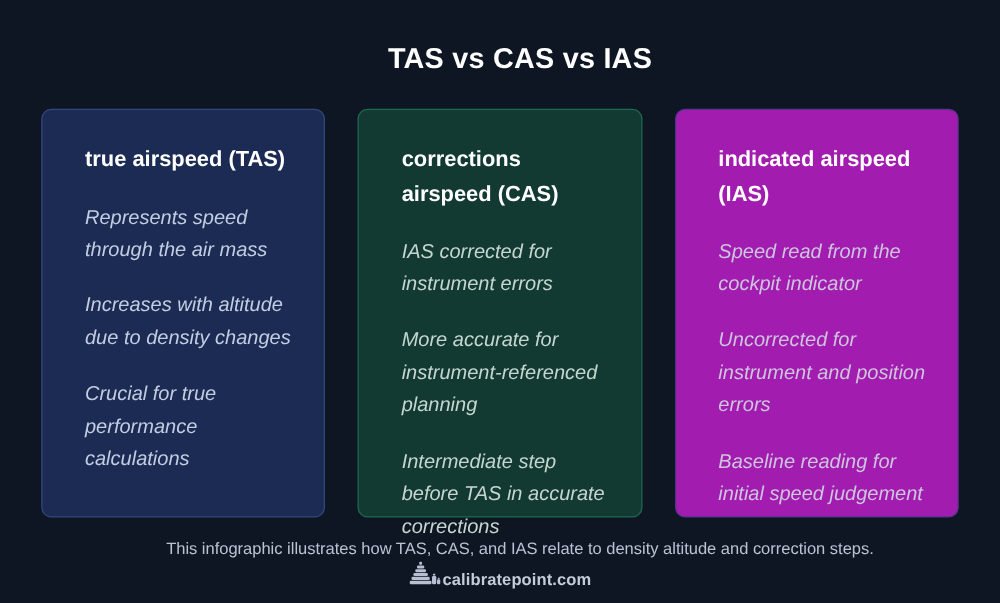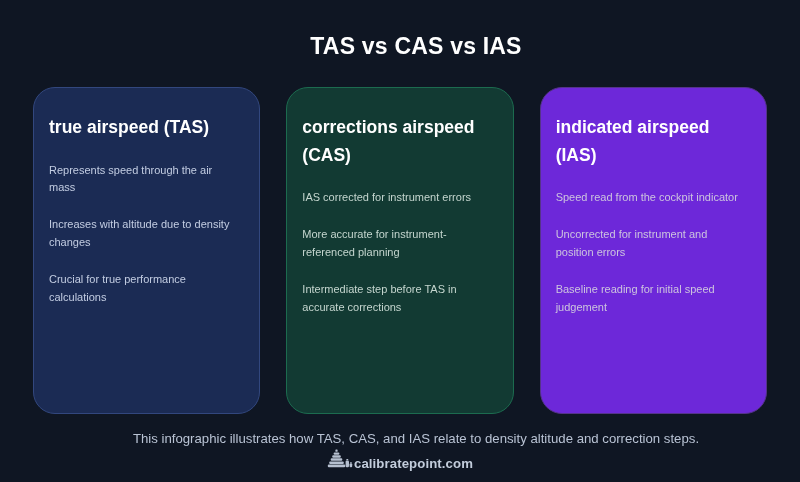--- a/index.html
+++ b/index.html
@@ -36,54 +36,55 @@
     top: 87px;
     left: 33px;
     width: 734px;
     height: 327px;
     display: flex;
     gap: 26px;
   }
   .card {
     width: 228px;
     box-sizing: border-box;
-    border-radius: 22px;
-    padding: 26px 23px 20px 15px;
+    border-radius: 8px;
+    padding: 26px 23px 20px 34px;
     border: 1px solid transparent;
     display: flex;
     flex-direction: column;
   }
   .card-blue {
     background: #1b2b54;
     border-color: #32477e;
   }
   .card-green {
     background: #123a33;
     border-color: #1c6b4f;
   }
   .card-purple {
-    background: #6d28d9;
+    background: #a21caf;
     border-color: #55338a;
   }
   .card-heading {
     font-size: 17.5px;
     font-weight: bold;
     color: #ffffff;
     line-height: 1.58;
     margin: 0 0 20px 0;
   }
   .card-body {
     display: flex;
     flex-direction: column;
     gap: 19px;
   }
   .card-point {
-    font-size: 11px;
+    font-size: 16px;
     line-height: 1.62;
     margin: 0;
+    font-style: italic;
   }
   .card-blue .card-point { color: #c3cde2; }
   .card-green .card-point { color: #c5d6cf; }
   .card-purple .card-point { color: #cdc4de; }
 
   .caption {
     position: absolute;
     top: 431px;
     left: 16px;
     width: 800px;

